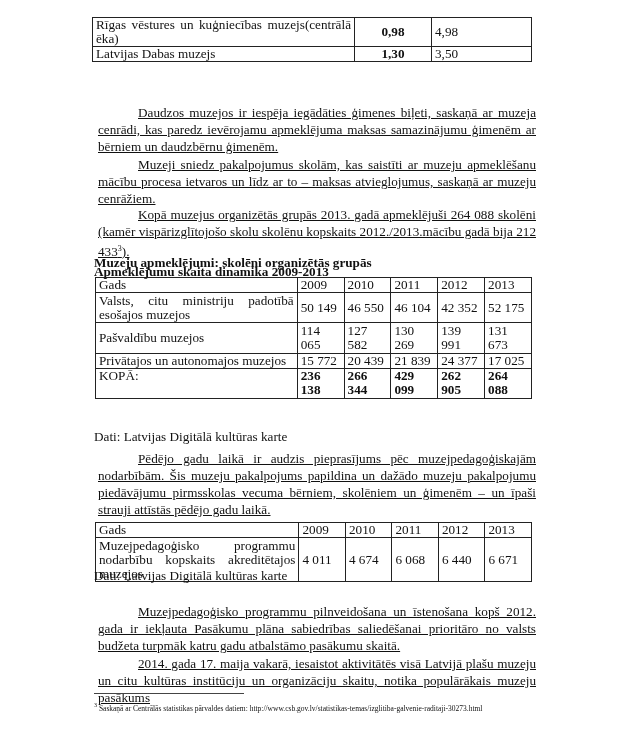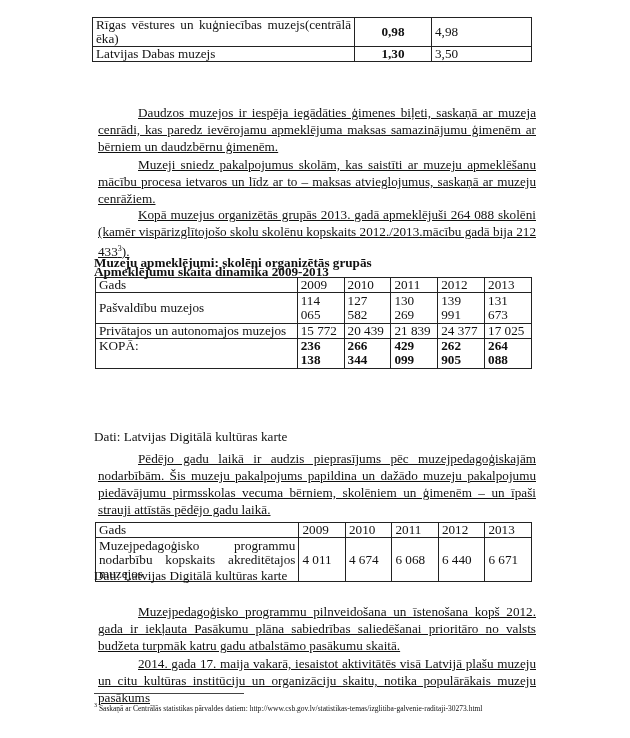--- a/index.html
+++ b/index.html
@@ -65,20 +65,28 @@
 <table id="t2">
   <tbody>
       <tr style="height:15px">
     <td class="c0 i">Gads</td>
     <td class="cn i">2009</td>
     <td class="cn i">2010</td>
     <td class="cn i">2011</td>
     <td class="cn i">2012</td>
     <td class="cn i">2013</td>
   </tr>
+  <tr style="height:30px">
+    <td class="c0 i" style="text-align:justify"><span>Valsts, citu ministriju padotībā esošajos muzejos</span></td>
+    <td>50 149</td>
+    <td>46 550</td>
+    <td>46 104</td>
+    <td>42 352</td>
+    <td>52 175</td>
+  </tr>
   <tr style="height:31px">
     <td class="c0 i">Pašvaldību muzejos</td>
     <td style="word-spacing:40px">114 065</td>
     <td style="word-spacing:40px">127 582</td>
     <td style="word-spacing:40px">130 269</td>
     <td style="word-spacing:40px">139 991</td>
     <td>131 673</td>
   </tr>
   <tr style="height:15px">
     <td class="c0 i">Privātajos un autonomajos muzejos</td>

